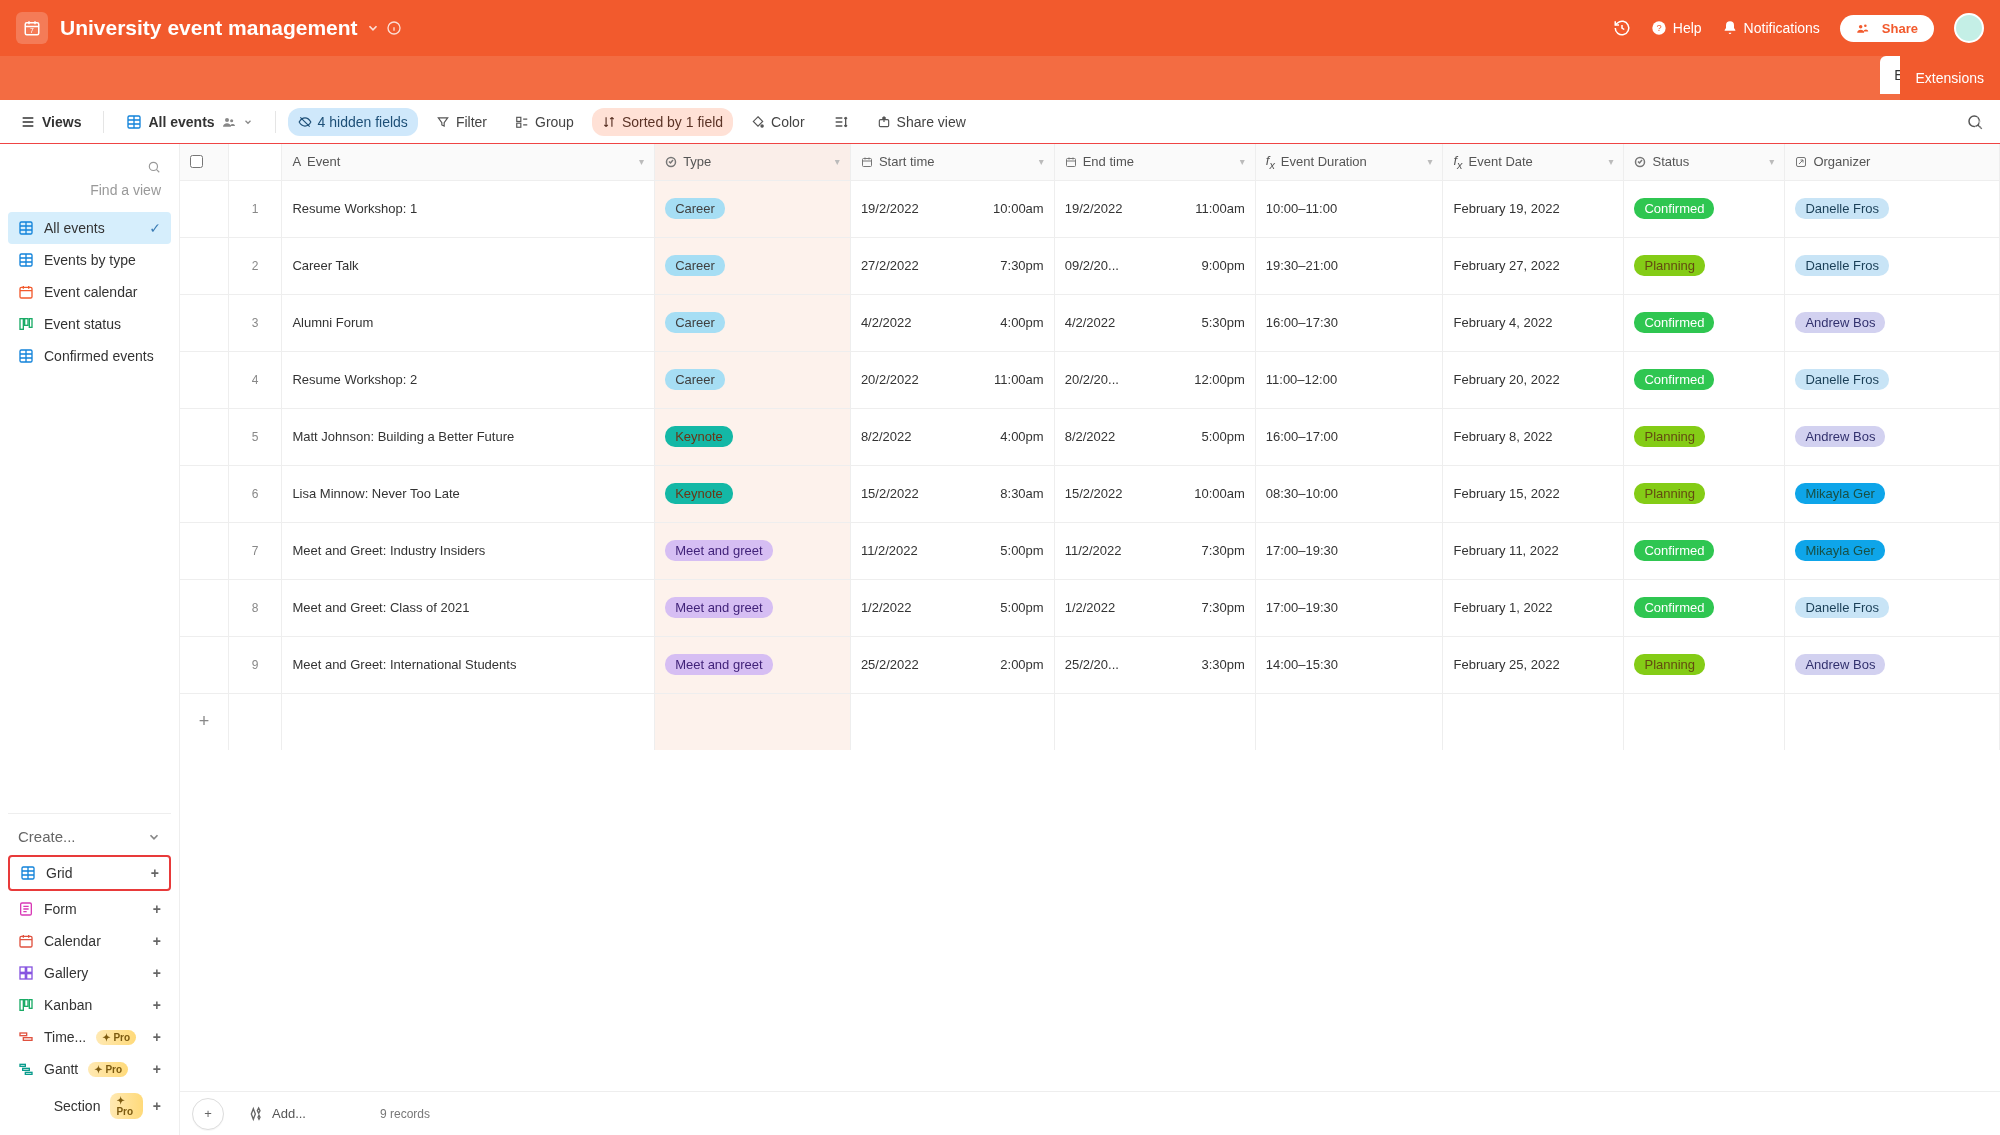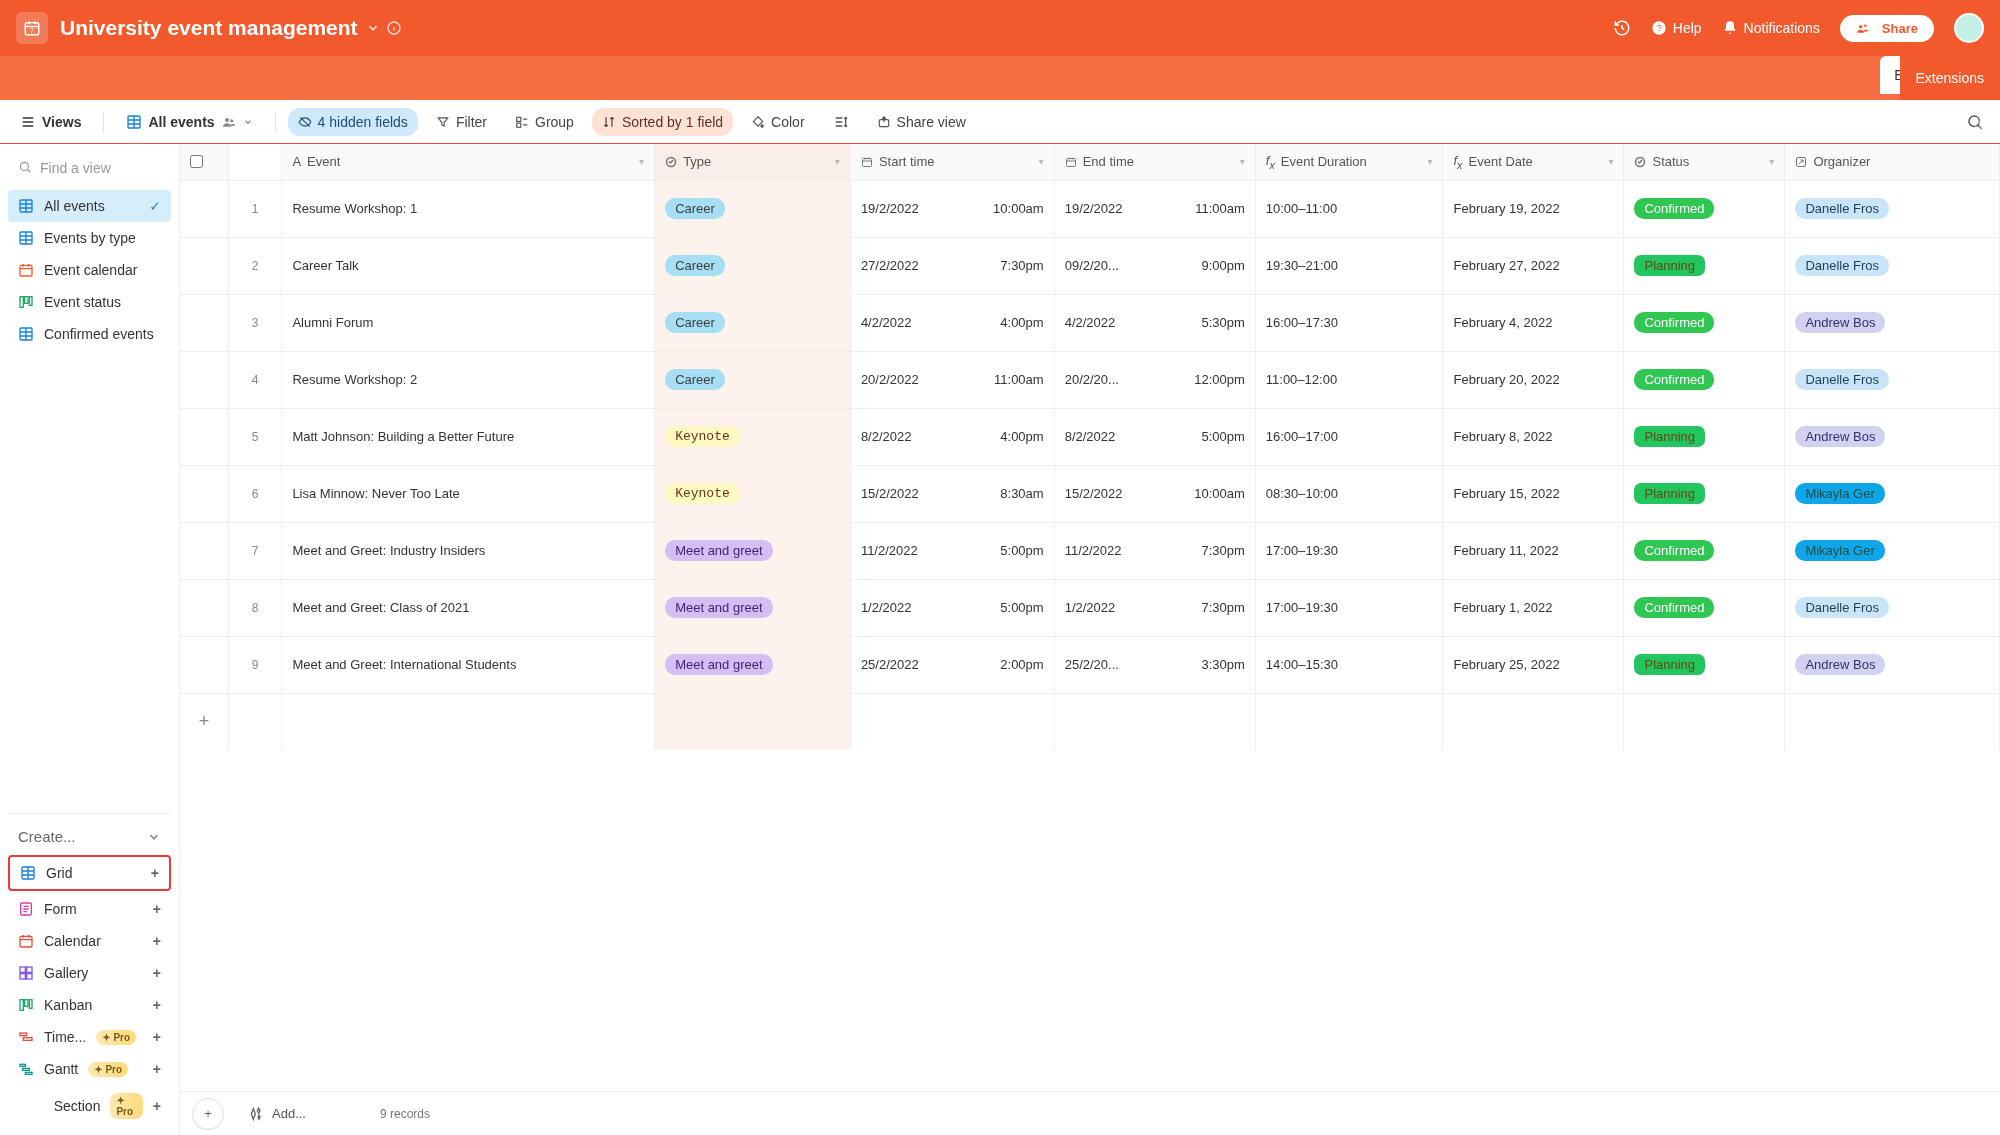--- a/index.html
+++ b/index.html
@@ -38,21 +38,21 @@
 .grid-icon { color: #1283da; }
 .tb-btn { display: flex; align-items: center; gap: 6px; padding: 6px 10px; border-radius: 12px; font-size: 14px; color: #444; cursor: pointer; }
 .tb-btn.hidden-fields { background: #cfe8fb; color: #1d4f77; }
 .tb-btn.sorted { background: #ffe1d6; color: #5b3326; }
 .view-toolbar .flex1 { flex: 1; }
 .search-ic { color: #666; cursor: pointer; margin-right: 6px; }
 
 
 .main { display: flex; height: calc(1135px - 56px - 44px - 44px); }
 .sidebar { width: 180px; border-right: 1px solid #eee; display: flex; flex-direction: column; padding: 8px; }
-.find-view { display: flex; align-items: flex-start; gap: 8px; padding: 8px 10px; color: #999; font-size: 14px; }
+.find-view { display: flex; align-items: flex-end; gap: 8px; padding: 8px 10px; color: #999; font-size: 14px; flex-direction: column; }
 .view-list { margin-top: 6px; }
 .view-item { display: flex; align-items: center; gap: 10px; padding: 8px 10px; border-radius: 4px; font-size: 14px; cursor: pointer; position: relative; }
 .view-item.active { background: #d6eefc; }
 .view-item .check { margin-left: auto; color: #3b7cb5; }
 .vicon { width: 16px; height: 16px; display: flex; align-items: center; justify-content: center; }
 .vicon.blue { color: #1283da; }
 .vicon.orange { color: #f25a2d; }
 .vicon.green { color: #1aab66; }
 
 .sidebar .create-hr { border-top: 1px solid #eee; margin-top: auto; }
@@ -86,24 +86,24 @@
 .col-end { width: 150px; }
 .col-dur { width: 140px; }
 .col-date { width: 135px; }
 .col-status { width: 120px; }
 .col-org { width: 160px; }
 .cell-pad { padding: 0 10px; display: flex; align-items: center; height: 100%; }
 .datetime { display: flex; justify-content: space-between; padding: 0 10px; height: 100%; align-items: center; }
 .datetime .t { color: #333; }
 .pill { display: inline-block; padding: 3px 10px; border-radius: 10px; font-size: 13px; }
 .pill-career { background: #a6def4; color: #404040; }
-.pill-keynote { background: #fef9c3; color: #6b3515; font-family: Liberation Mono, monospace; }
+.pill-keynote { background: #14b8a6; color: #6b3515; }
 .pill-meet { background: #d6bef3; color: #42237a; }
 .pill-confirmed { background: #2fc651; color: #fff; font-weight: 500; }
-.pill-planning { background: #22c55e; color: #634b10; border-radius: 7px; }
+.pill-planning { background: #84cc16; color: #634b10; }
 .pill-blue { background: #c8e4f6; color: #1a3f57; }
 .pill-lav { background: #d2d1f0; color: #32316e; }
 .pill-mint { background: #0ea5e9; color: #185045; }
 .row-add { height: 40px; }
 .row-add td { border-bottom: none; }
 .plus-cell { color: #888; font-size: 18px; text-align: center; }
 
 
 .grid-footer { position: absolute; bottom: 0; left: 180px; right: 0; height: 44px; border-top: 1px solid #eee; display: flex; align-items: center; background: #fff; padding: 0 12px; gap: 10px; }
 .footer-btn { width: 32px; height: 32px; border: 1px solid #ddd; border-radius: 50%; display: flex; align-items: center; justify-content: center; color: #666; cursor: pointer; background: #fff; box-shadow: 0 1px 1px rgba(0,0,0,0.04); }

